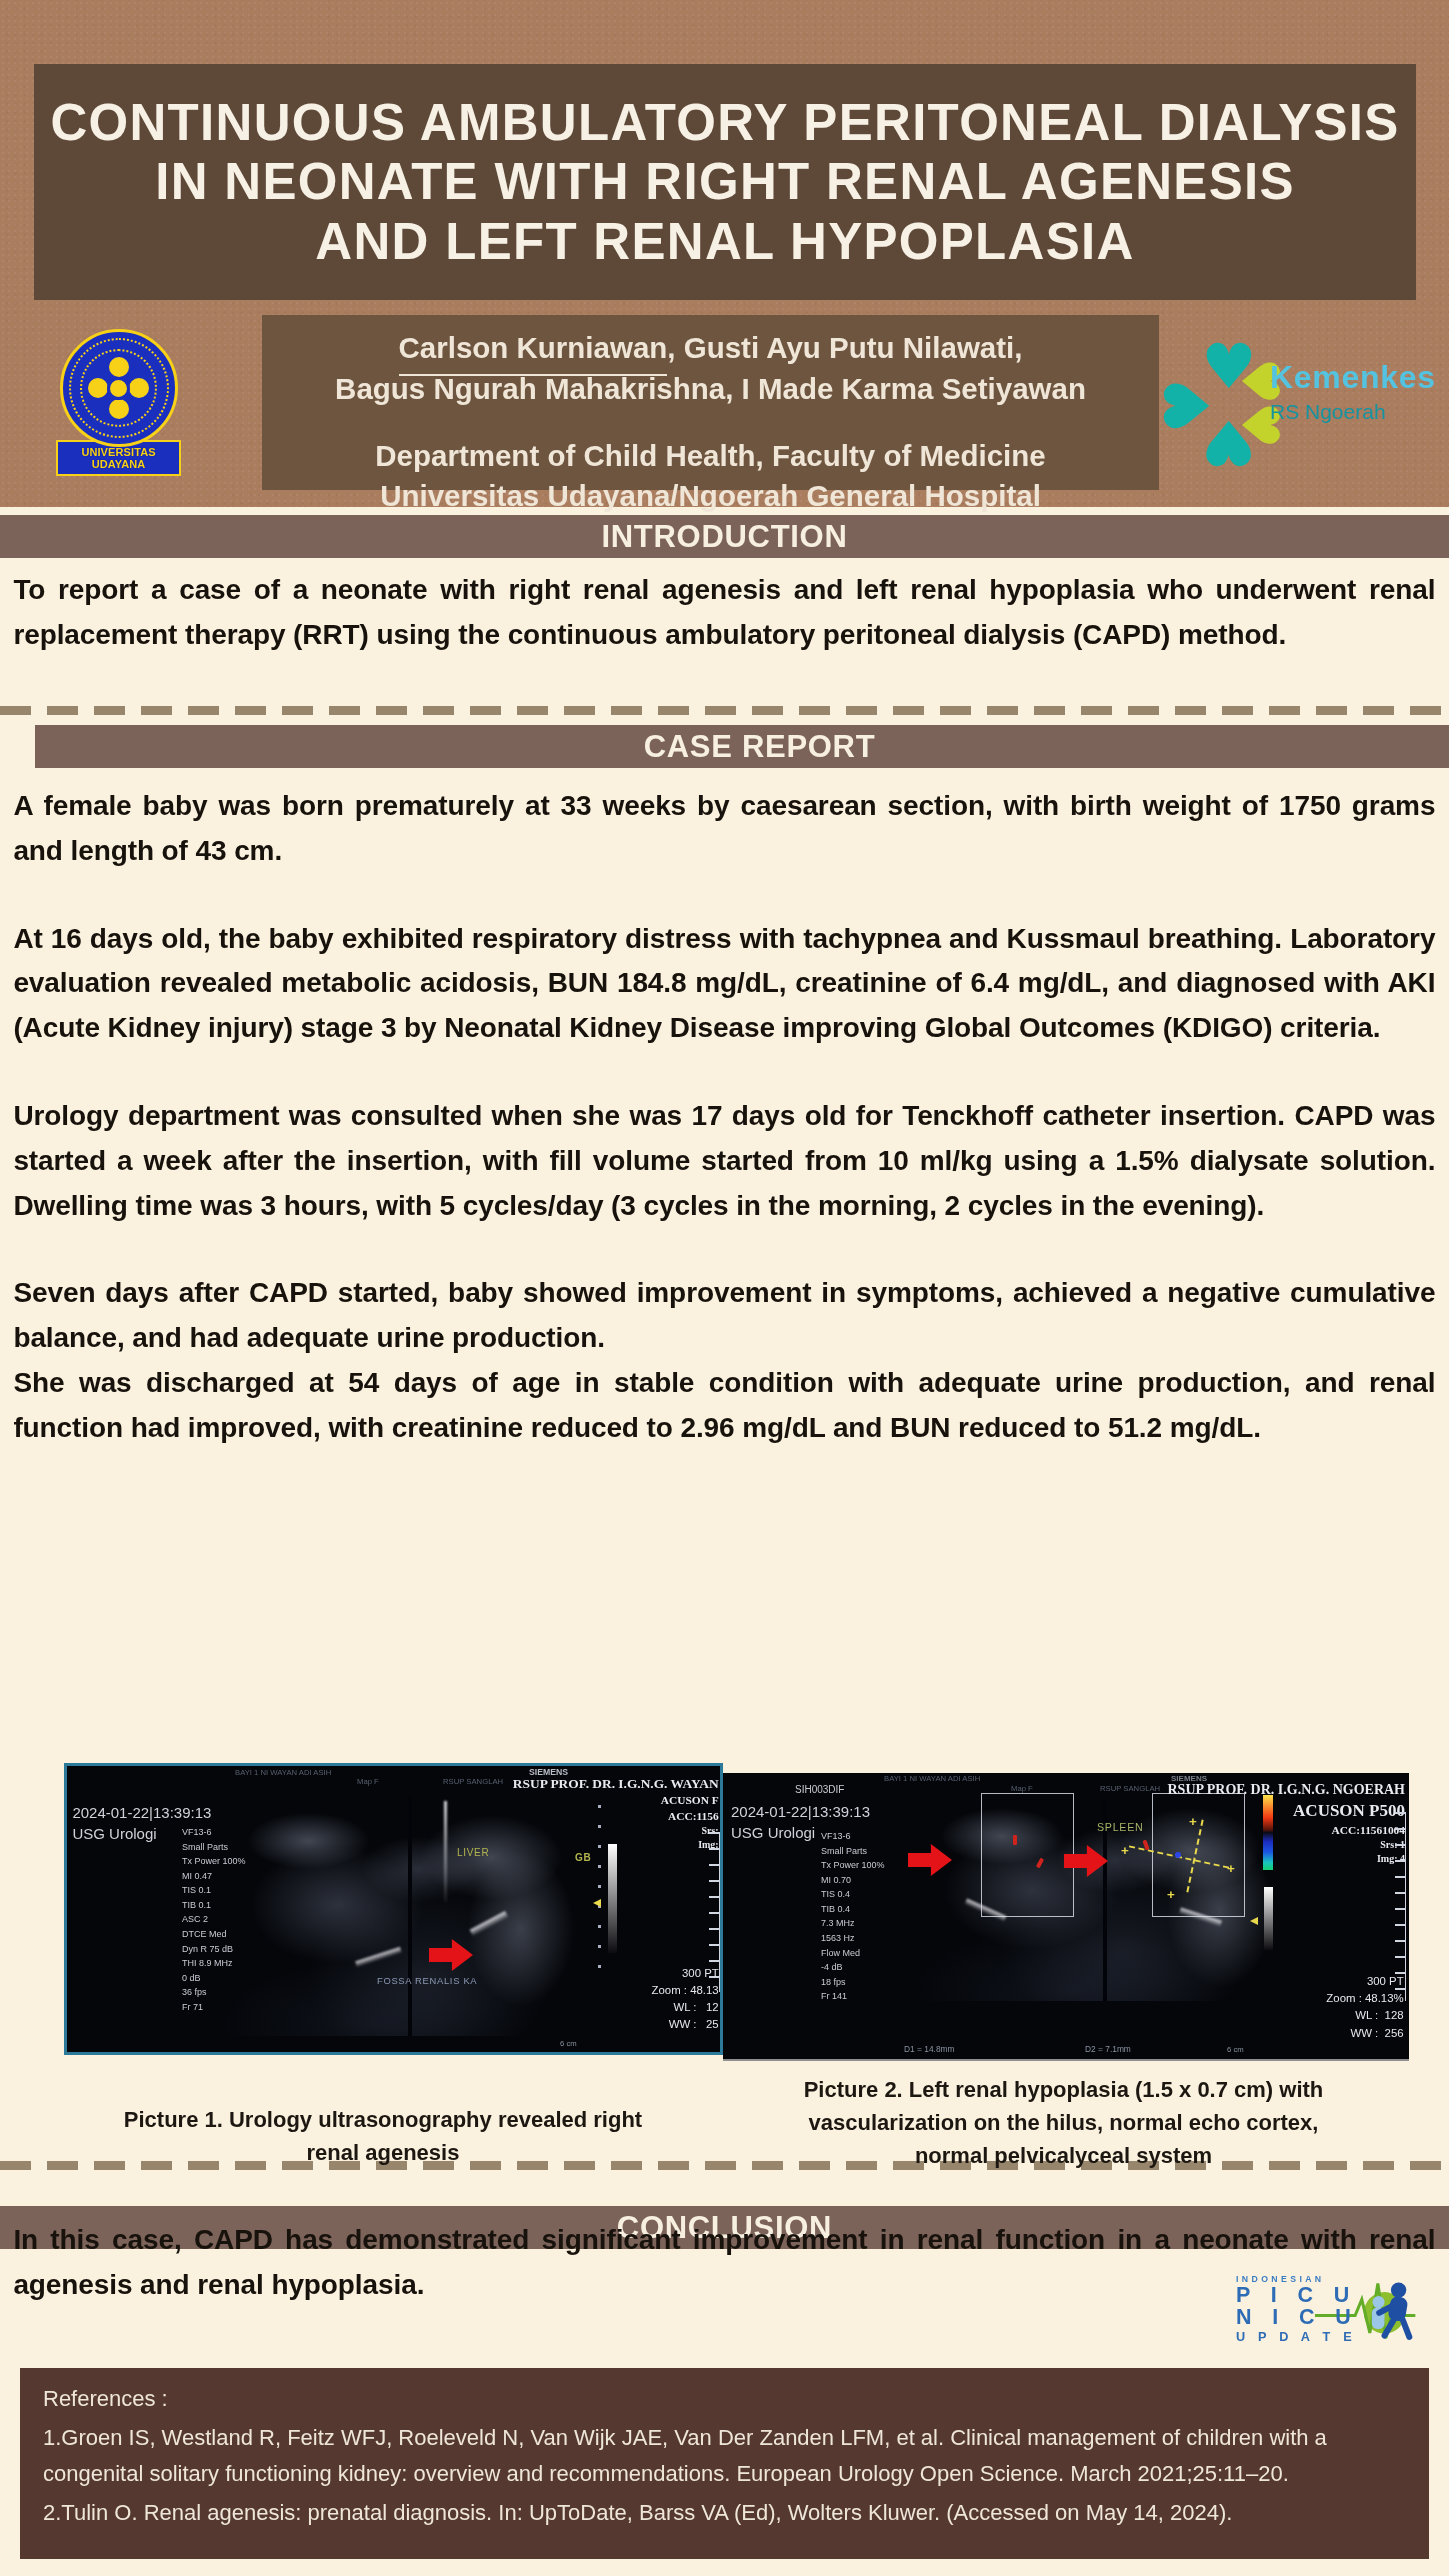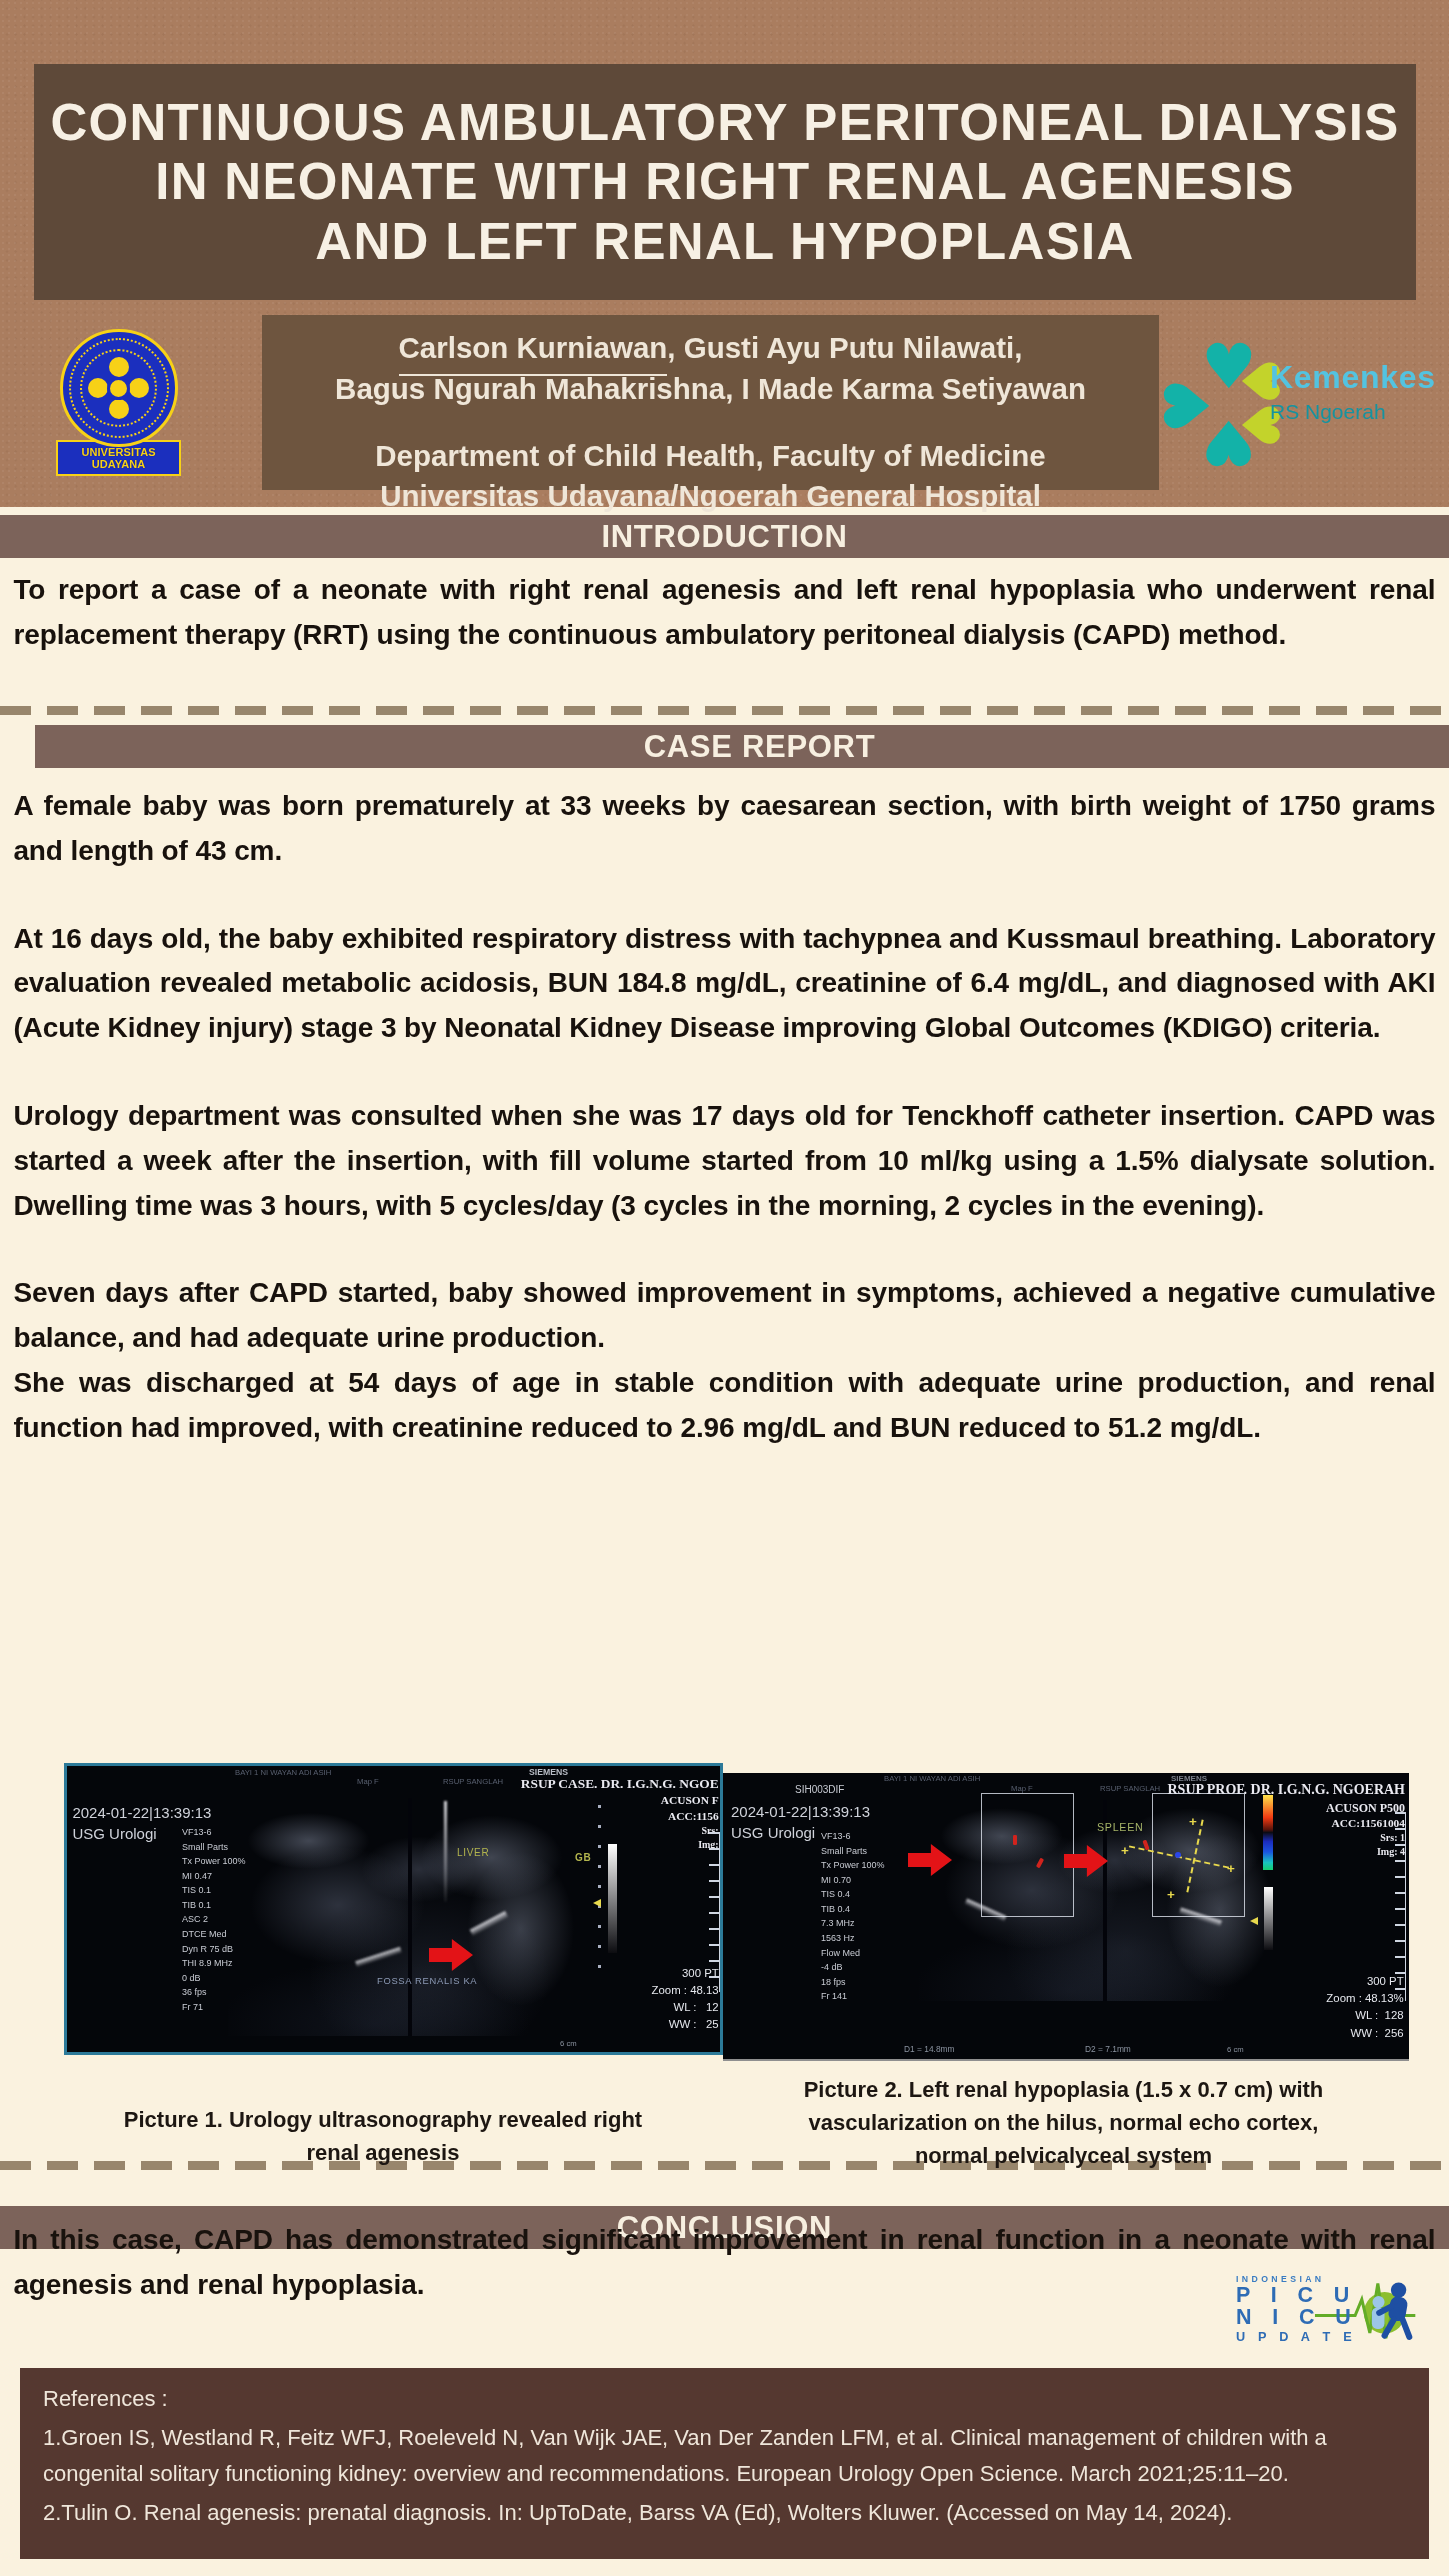--- a/index.html
+++ b/index.html
@@ -190,21 +190,21 @@
   <div class="streak" style="left:377px;top:35px;width:3.4px;height:101px;"></div>
   <div class="streak" style="left:402px;top:154px;width:40px;height:6.7px;transform:rotate(-28deg);"></div>
   <div class="streak" style="left:288px;top:188px;width:47px;height:6px;transform:rotate(-18deg);"></div>
 
   <div class="us-faint" style="left:168px;top:2px;">BAYI 1 NI WAYAN ADI ASIH</div>
   <div class="us-faint" style="left:290px;top:11.4px;">Map F</div>
   <div class="us-faint" style="left:376px;top:11.4px;">RSUP SANGLAH</div>
   <div style="position:absolute;left:462px;top:1.3px;color:#b9bdc6;font-size:8.7px;font-weight:bold;">SIEMENS</div>
 
   <div class="us-right" style="right:1.3px;top:9.4px;">
-    <div class="us-serif" style="font-size:13.4px;">RSUP CASE. DR. I.G.N.G. NGOE</div>
+    <div class="us-serif" style="font-size:13.4px;">RSUP PROF. DR. I.G.N.G. WAYAN</div>
     <div class="us-serif" style="font-size:11.4px;">ACUSON F</div>
     <div class="us-serif" style="font-size:11.4px;">ACC:1156</div>
     <div class="us-serif" style="font-size:10px;">Srs:</div>
     <div class="us-serif" style="font-size:10px;">Img:</div>
   </div>
 
   <div class="us-small" style="position:absolute;left:5.4px;top:36px;">
     <div>2024-01-22|13:39:13</div>
     <div>USG Urologi</div>
   </div>
@@ -248,21 +248,21 @@
   <div class="streak" style="left:456px;top:141px;width:43px;height:6px;transform:rotate(18deg);"></div>
 
   <div class="us-faint" style="left:161px;top:0.7px;">BAYI 1 NI WAYAN ADI ASIH</div>
   <div style="position:absolute;left:72px;top:10.7px;color:#c9ccd4;font-size:10px;">SIH003DIF</div>
   <div class="us-faint" style="left:288px;top:11.4px;">Map F</div>
   <div class="us-faint" style="left:377px;top:11.4px;">RSUP SANGLAH</div>
   <div style="position:absolute;left:448px;top:0.7px;color:#7a7f8a;font-size:8px;font-weight:bold;">SIEMENS</div>
 
   <div class="us-right" style="right:4px;top:8px;">
     <div class="us-serif" style="font-size:14px;">RSUP PROF. DR. I.G.N.G. NGOERAH</div>
-    <div class="us-serif" style="font-size:12px;">ACUSON P500</div>
+    <div class="us-serif" style="font-size:17px;">ACUSON P500</div>
     <div class="us-serif" style="font-size:11.4px;">ACC:11561004</div>
     <div class="us-serif" style="font-size:10px;">Srs: 1</div>
     <div class="us-serif" style="font-size:10px;">Img: 4</div>
   </div>
 
   <div class="us-small" style="position:absolute;left:8px;top:28px;">
     <div>2024-01-22|13:39:13</div>
     <div>USG Urologi</div>
   </div>
 

